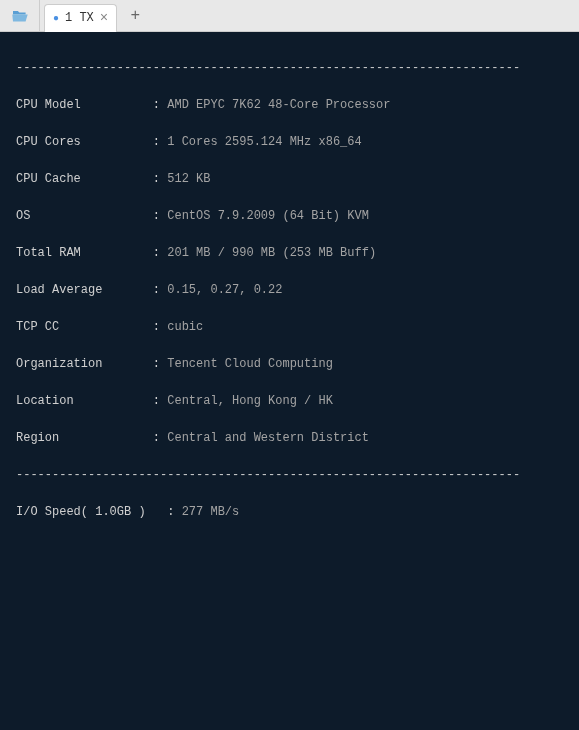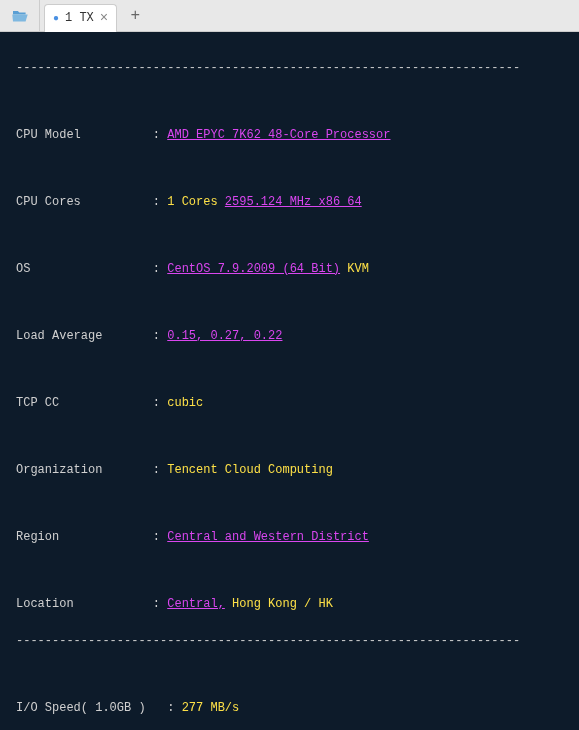--- a/index.html
+++ b/index.html
@@ -57,24 +57,24 @@
     background: #0d1b2a;
     color: #d0d0d0;
     padding: 8px 4px;
     height: calc(730px - 32px);
     font-size: 12px;
     line-height: 18.5px;
     white-space: pre;
     overflow: hidden;
   }
   .row { display: block; padding-left: 12px; }
-  .lbl { color: #d0d0d0; display: inline-block; margin-top: 30px; }
+  .lbl { color: #d0d0d0; display: inline-block; }
   .colon { color: #d0d0d0; }
-  .cyan { color: #d946ef; text-decoration: underline; }
-  .yellow { color: #fde047; }
+  .cyan { color: #a3a3a3; }
+  .yellow { color: #a3a3a3; }
   .dashes { color: #d0d0d0; letter-spacing: 0; }
   .folder-icon { width: 18px; height: 14px; }
 </style>
 </head>
 <body>
 
 <div class="tabs">
   <div class="tab-folder">
     <svg class="folder-icon" viewBox="0 0 24 20">
       <path d="M2 3 h7 l2 2 h9 v3 h-18 z" fill="#5a9fd4"></path>
@@ -86,26 +86,28 @@
     <span>1 TX</span>
     <span class="tab-close">×</span>
   </div>
   <div class="tab-add">+</div>
 </div>
 
 <div class="terminal">
 <span class="row dashes">----------------------------------------------------------------------</span>
 <span class="row"><span class="lbl">CPU Model</span>          <span class="colon">:</span> <span class="cyan">AMD EPYC 7K62 48-Core Processor</span></span>
 <span class="row"><span class="lbl">CPU Cores</span>          <span class="colon">:</span> <span class="yellow">1 Cores</span> <span class="cyan">2595.124 MHz x86_64</span></span>
+<span class="row"><span class="lbl">CPU Cache</span>          <span class="colon">:</span> <span class="cyan">512 KB</span></span>
 <span class="row"><span class="lbl">OS</span>                 <span class="colon">:</span> <span class="cyan">CentOS 7.9.2009 (64 Bit)</span> <span class="yellow">KVM</span></span>
+<span class="row"><span class="lbl">Total RAM</span>          <span class="colon">:</span> <span class="cyan">201 MB /</span> <span class="yellow">990 MB</span> <span class="cyan">(253 MB Buff)</span></span>
 <span class="row"><span class="lbl">Load Average</span>       <span class="colon">:</span> <span class="cyan">0.15, 0.27, 0.22</span></span>
 <span class="row"><span class="lbl">TCP CC</span>             <span class="colon">:</span> <span class="yellow">cubic</span></span>
 <span class="row"><span class="lbl">Organization</span>       <span class="colon">:</span> <span class="yellow">Tencent Cloud Computing</span></span>
+<span class="row"><span class="lbl">Location</span>           <span class="colon">:</span> <span class="cyan">Central,</span> <span class="yellow">Hong Kong / HK</span></span>
 <span class="row"><span class="lbl">Region</span>             <span class="colon">:</span> <span class="cyan">Central and Western District</span></span>
-<span class="row"><span class="lbl">Location</span>           <span class="colon">:</span> <span class="cyan">Central,</span> <span class="yellow">Hong Kong / HK</span></span>
 <span class="row dashes">----------------------------------------------------------------------</span>
 <span class="row"><span class="lbl">I/O Speed( 1.0GB )</span>   <span class="colon">:</span> <span class="yellow">277 MB/s</span></span>
 
 
 
 
 
 
 
 

